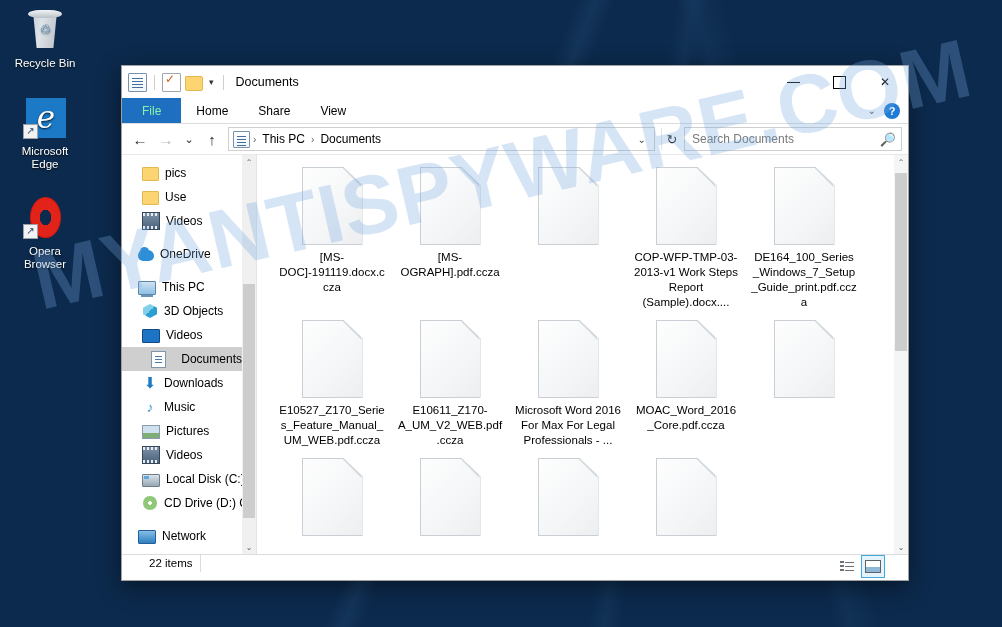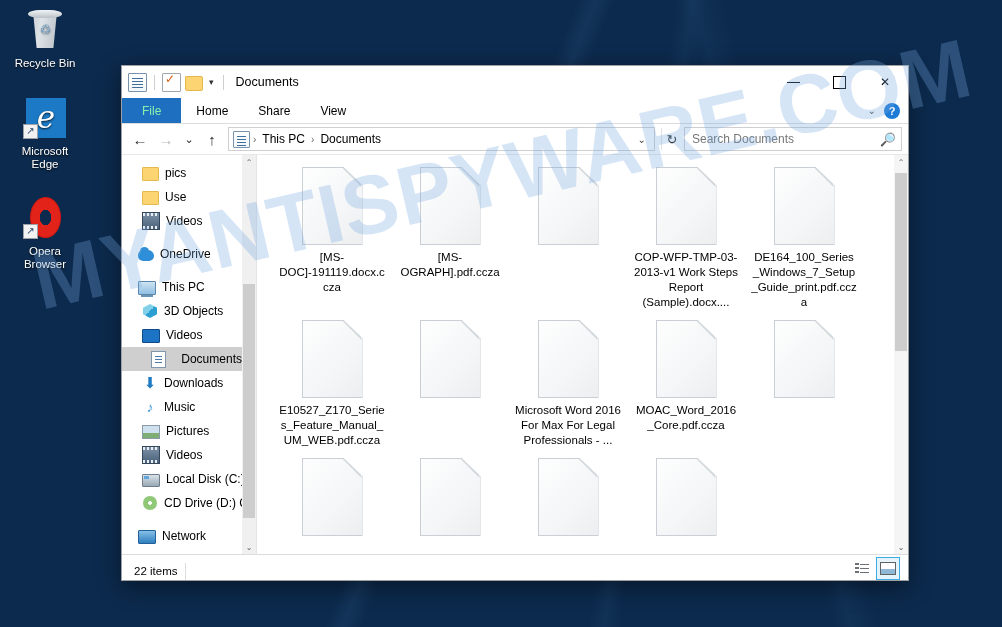--- a/index.html
+++ b/index.html
@@ -536,22 +536,22 @@
   }
 
   
   .content .vscroll { background: #f5f5f5; }
 
   
   .statusbar {
     height: 25px;
     border-top: 1px solid #dcdcdc;
     display: flex;
-    align-items: flex-end;
-    padding: 0 4px;
+    align-items: flex-start;
+    padding: 0 19px;
     background: #fff;
     flex: none;
     font-size: 11.5px;
   }
   .status-count {
     padding: 0 8px;
     border-right: 1px solid #dcdcdc;
     height: 17px;
     line-height: 17px;
     color: #000;
@@ -813,20 +813,21 @@
           <div class="fileitem">
             <div class="fileicon">
               <span class="fold"></span>
             </div>
             <div class="filename">E10527_Z170_Series_Feature_Manual_UM_WEB.pdf.ccza</div>
           </div>
           <div class="fileitem">
             <div class="fileicon">
               <span class="fold"></span>
             </div>
+            <div class="filename">E10611_Z170-A_UM_V2_WEB.pdf.ccza</div>
           </div>
           <div class="fileitem">
             <div class="fileicon">
               <span class="fold"></span>
             </div>
             <div class="filename">Microsoft Word 2016 For Max For Legal Professionals - ...</div>
           </div>
           <div class="fileitem">
             <div class="fileicon">
               <span class="fold"></span>

